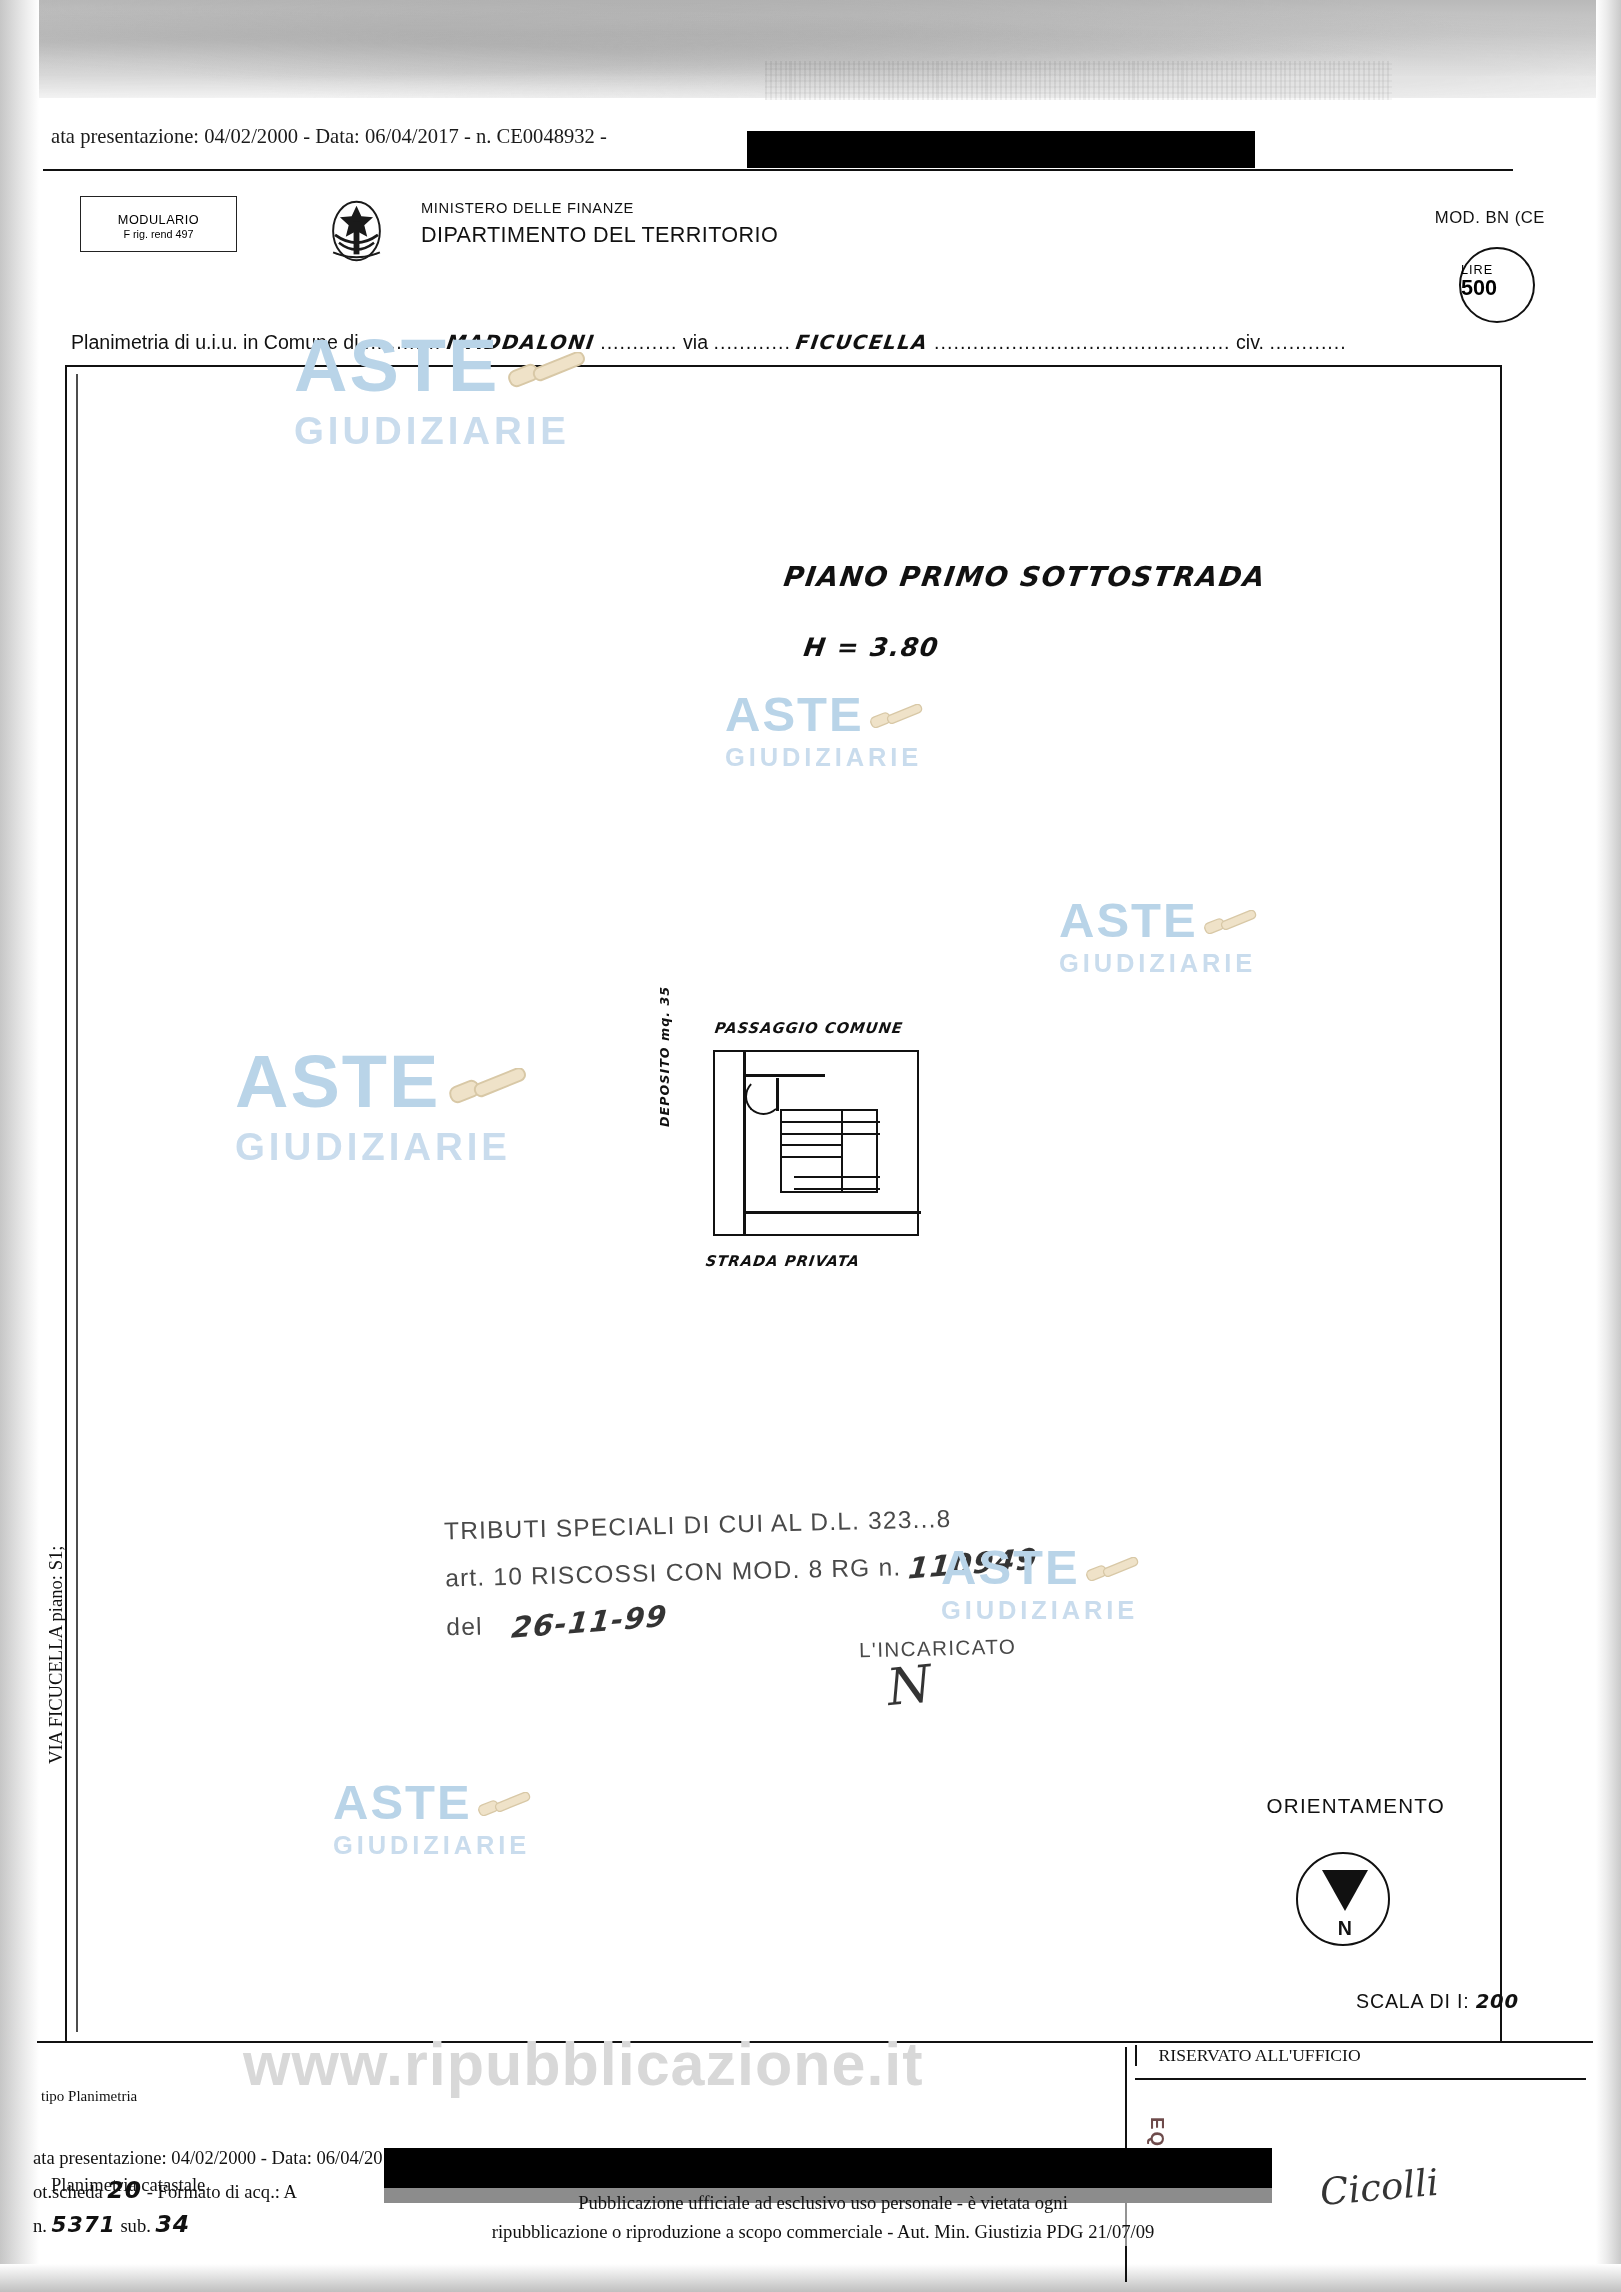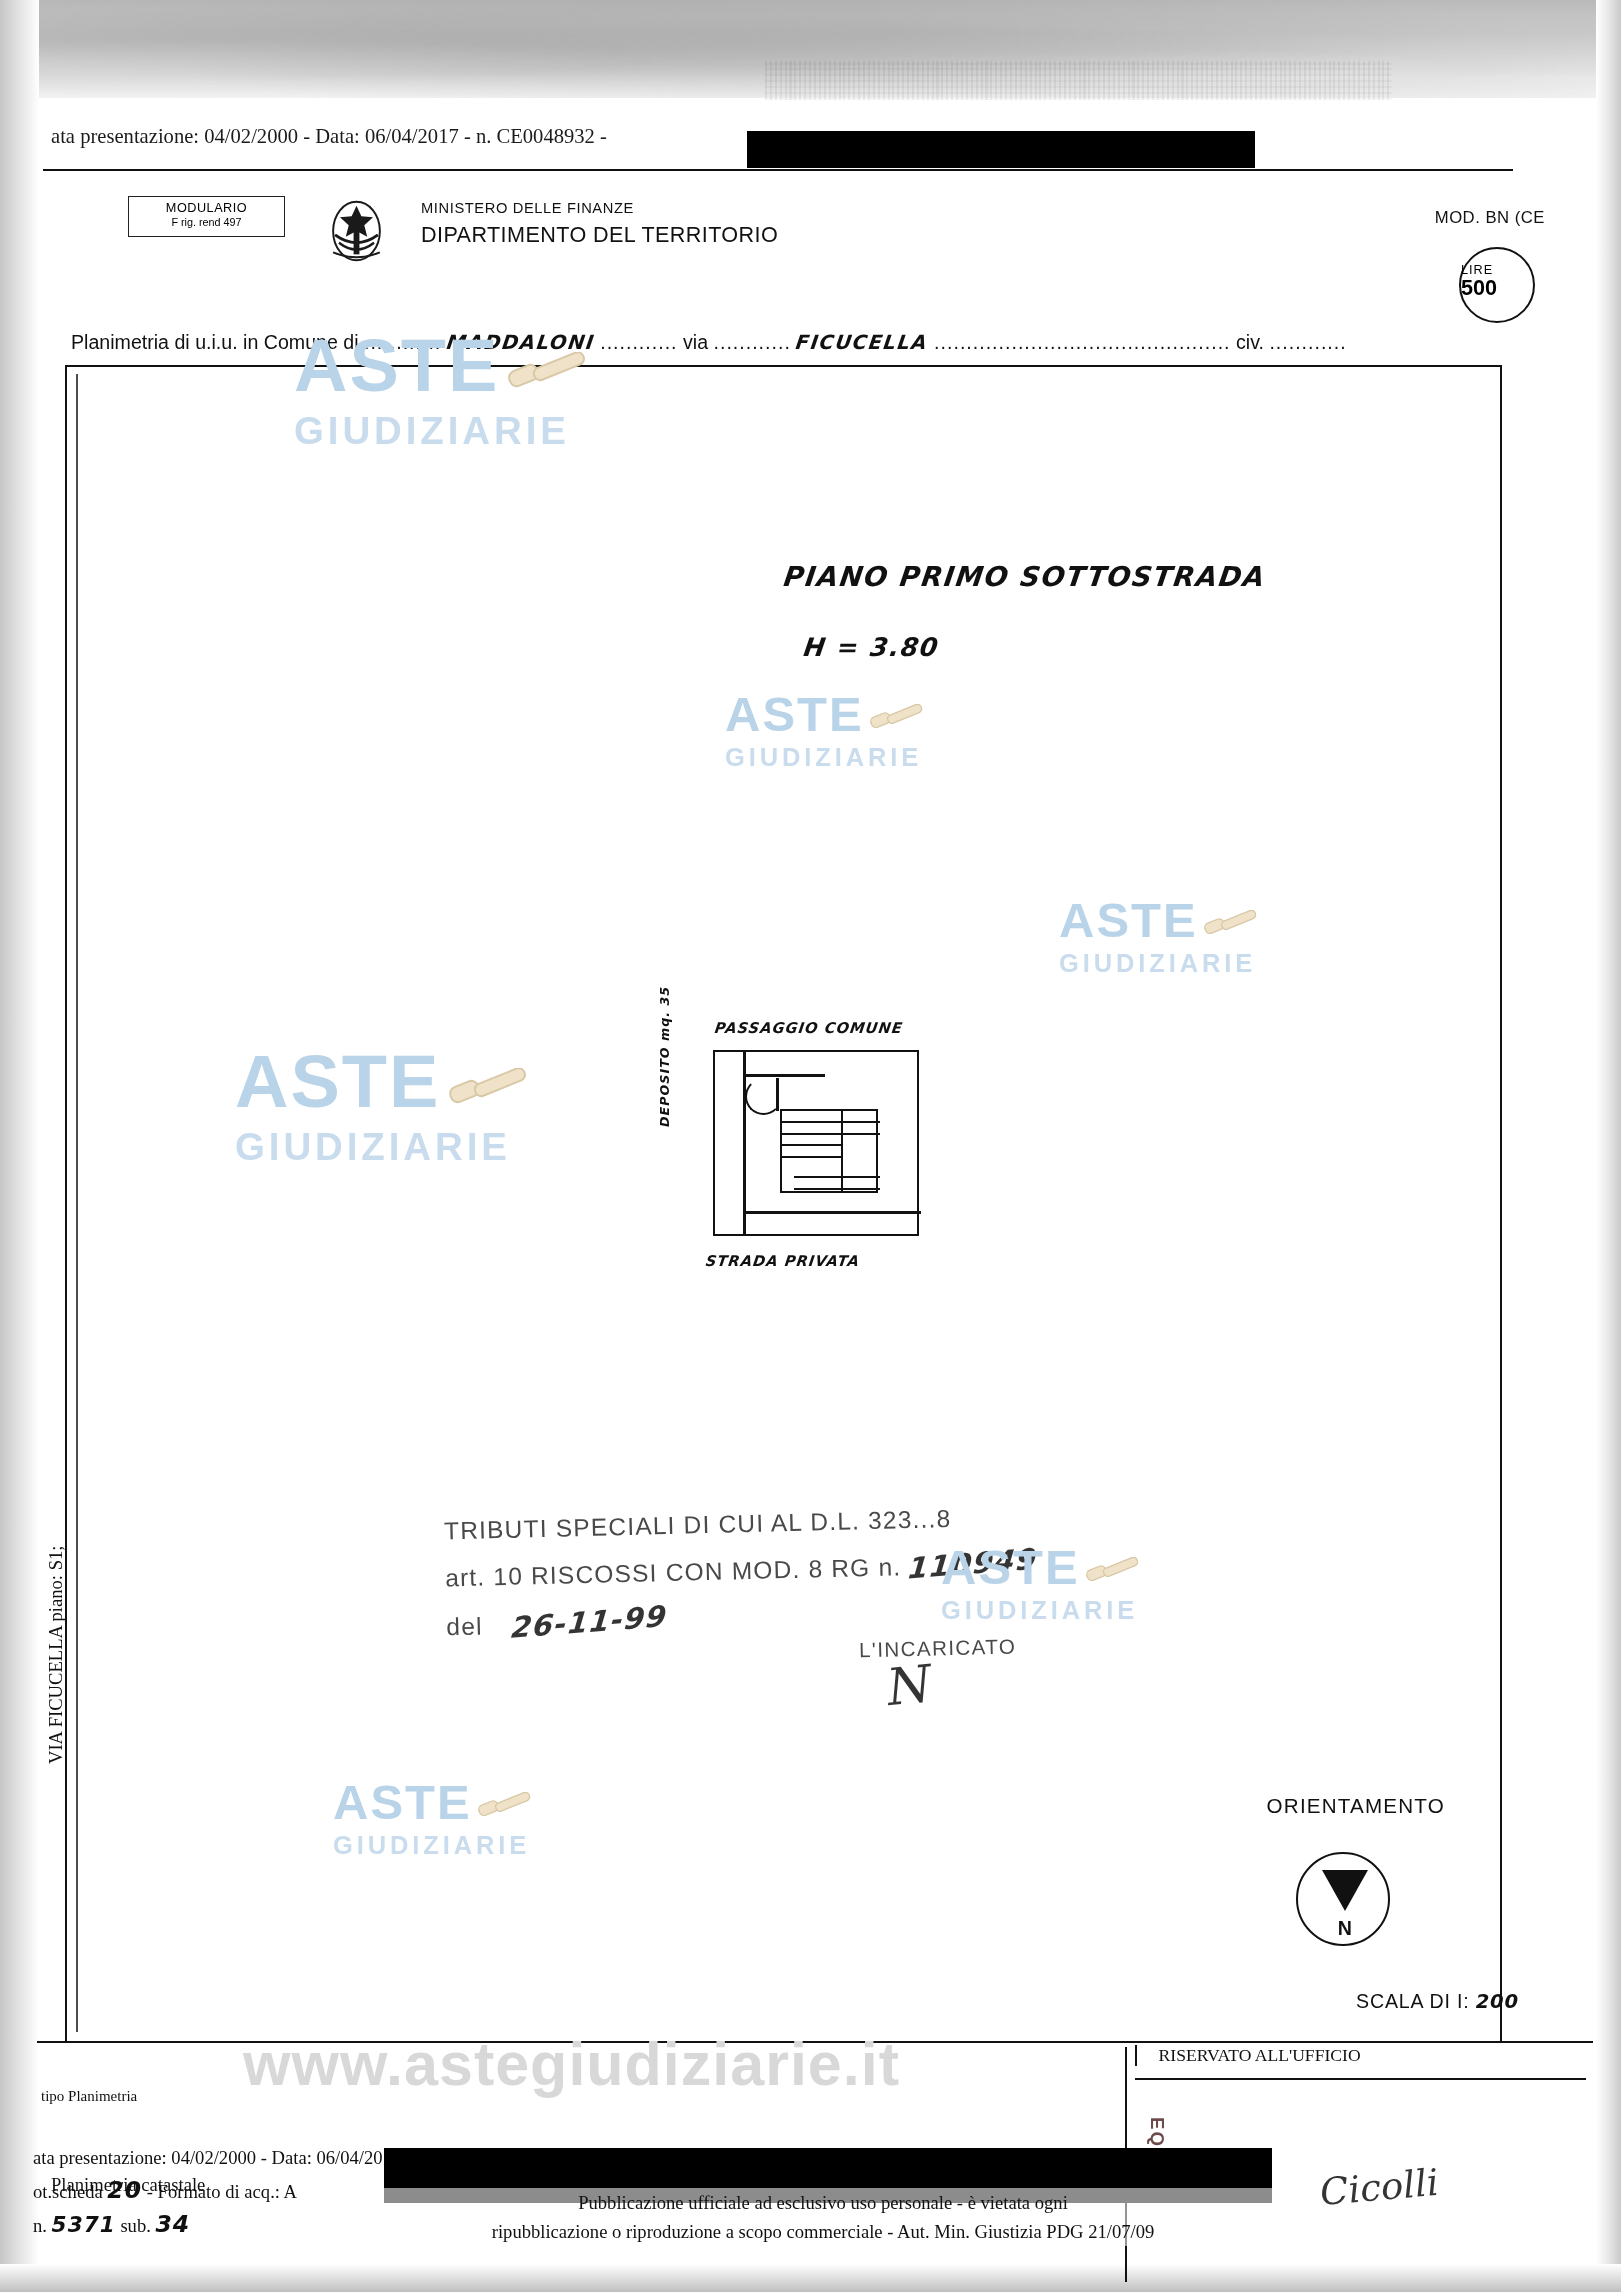--- a/index.html
+++ b/index.html
@@ -75,27 +75,26 @@
     background: #000;
   }
   .rule {
     position: absolute;
     background: #111;
   }
 
   .modulario-box {
     position: absolute;
     left: 80px; top: 196px;
-    width: 157px; height: 41px;
+    width: 157px; height: 56px;
     border: 1px solid #222;
     text-align: center;
     line-height: 1.15;
-    padding-top: 4px;
+    padding-top: 16px;
     box-sizing: border-box;
-    margin-left: 48px;
   }
   .modulario-box .m1 { font-size: 12.7px; letter-spacing: 0.5px; }
   .modulario-box .m2 { font-size: 10.8px; }
 
   .emblem {
     position: absolute;
     left: 323px; top: 192px;
     width: 67px; height: 76px;
   }
 
@@ -698,21 +697,21 @@
   <div class="wm wm6">
     <span class="aste">ASTE</span><span class="gavel"><svg width="57" height="31" viewBox="0 0 86 46">
           <g fill="#efe2c8" stroke="#d8c8a6" stroke-width="2">
             <rect x="4" y="16" width="30" height="16" rx="7" transform="rotate(-22 19 24)"></rect>
             <rect x="28" y="8" width="54" height="13" rx="6" transform="rotate(-22 55 14)"></rect>
           </g>
         </svg></span>
     <span class="giu">GIUDIZIARIE</span>
   </div>
 
-  <div class="wm-url">www.astegiudiziarie.it</div>
+  <div class="wm-url">www.ripubblicazione.it</div>
 
   <div class="footer-black"></div>
   <div class="footer-banner">
     <div>Pubblicazione ufficiale ad esclusivo uso personale - è vietata ogni</div>
     <div>ripubblicazione o riproduzione a scopo commerciale - Aut. Min. Giustizia PDG 21/07/09</div>
   </div>
 
 </div>
 
 

